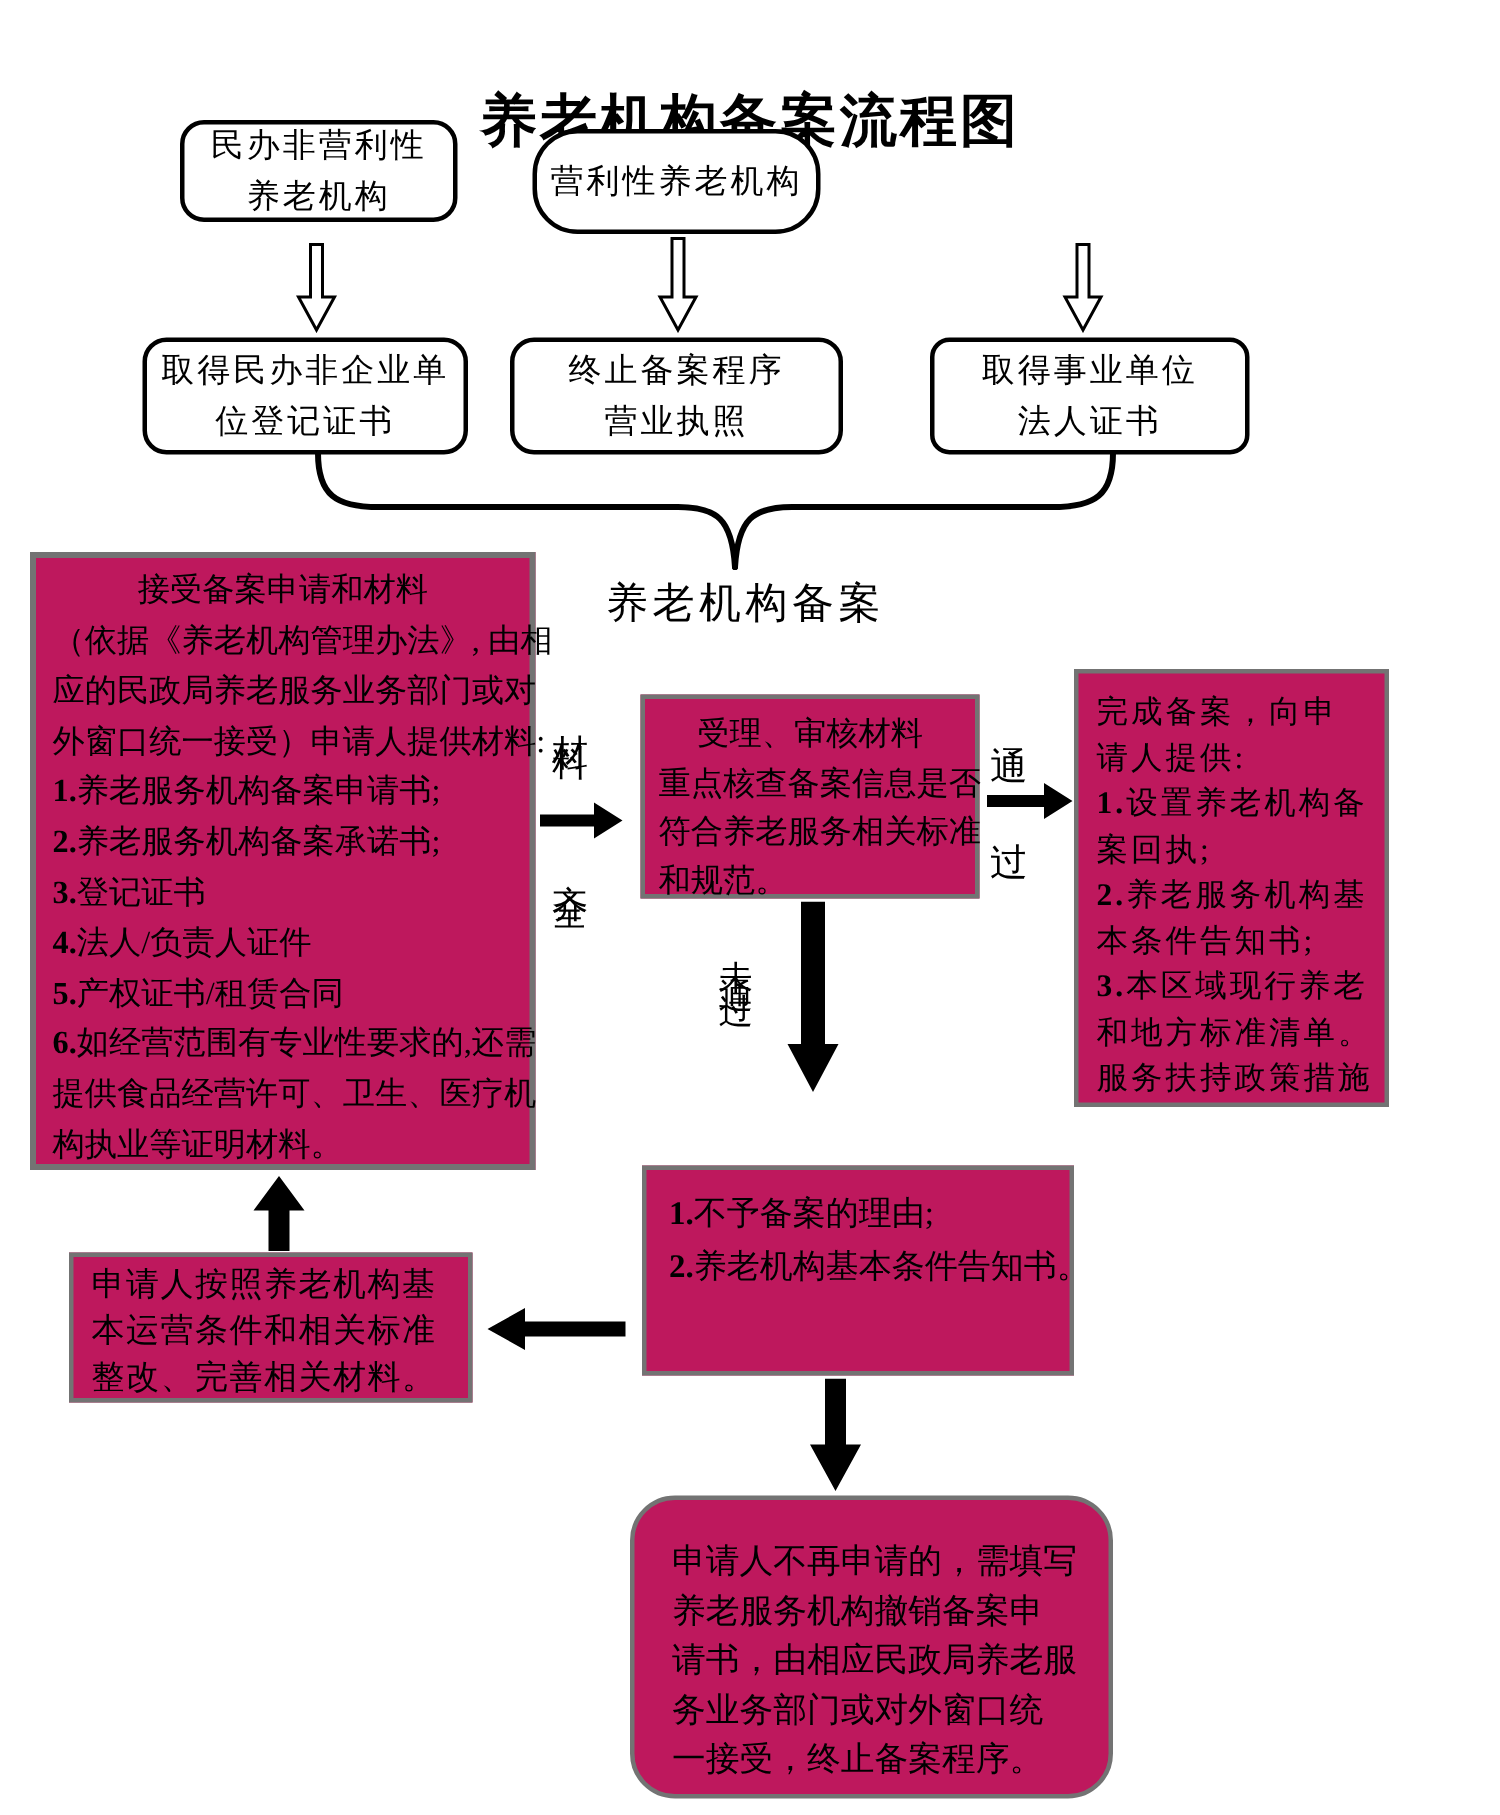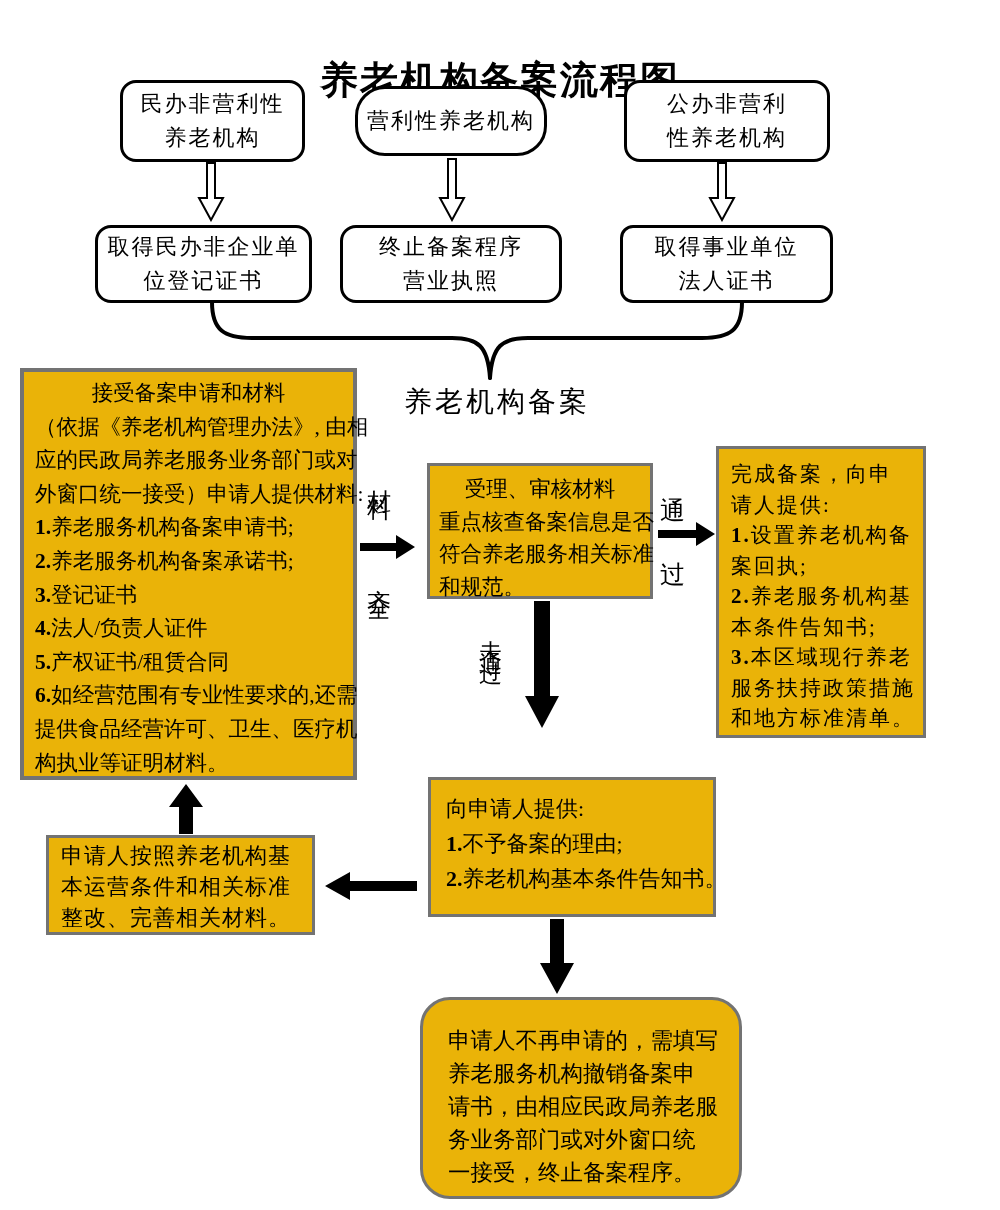--- a/index.html
+++ b/index.html
@@ -11,48 +11,44 @@
   .title{
     left:0;top:8px;width:1000px;text-align:center;
     font-size:38px;font-weight:bold;letter-spacing:2px;margin-top:47px;
   }
   .rbox{ 
     border:3px solid #000;border-radius:16px;background:#fff;
     display:flex;flex-direction:column;justify-content:center;align-items:center;
     font-size:22px;line-height:34px;text-align:center;letter-spacing:2px;box-sizing:border-box;
   }
   .sbox{ 
-    border:1px solid #737373;background:#eab308;box-sizing:border-box;
+    border:1px solid #737373;background:#be185d;box-sizing:border-box;
   }
   .sbox .bx-title{text-align:center;}
   .lines div{white-space:nowrap;}
   .lines b{font-weight:bold;}
   .vtext{
     writing-mode:vertical-rl;text-orientation:upright;
     font-size:24px;letter-spacing:7px;line-height:26px;
   }
   svg{display:block;}
 </style>
 </head>
 <body>
 
 <div id="canvas">
 
   <div class="abs title">养老机构备案流程图</div>
 
-  <div class="abs rbox lines" style="left:120px;top:80px;width:185px;height:82px;">
+  <div class="abs rbox lines" style="left:120px;top:80px;width:185px;height:68px;">
       <div>民办非营利性</div>
       <div>养老机构</div>
     </div>
   <div class="abs rbox lines" style="left:355px;top:86px;width:192px;height:70px;border-radius:30px;">
       <div>营利性养老机构</div>
-    </div>
-  <div class="abs rbox lines" style="left:624px;top:80px;width:206px;height:82px;">
-      <div>公办非营利</div>
-      <div>性养老机构</div>
     </div>
 
   <svg class="abs" style="left:196px;top:162px;" width="30" height="60" viewBox="0 0 30 60">
     <path d="M11 1 H19 V36 H27 L15 58 L3 36 H11 Z" fill="#ffffff" stroke="#000000" stroke-width="2"></path>
   </svg>
   <svg class="abs" style="left:437px;top:158px;" width="30" height="64" viewBox="0 0 30 64">
     <path d="M11 1 H19 V40 H27 L15 62 L3 40 H11 Z" fill="#ffffff" stroke="#000000" stroke-width="2"></path>
   </svg>
   <svg class="abs" style="left:707px;top:162px;" width="30" height="60" viewBox="0 0 30 60">
     <path d="M11 1 H19 V36 H27 L15 58 L3 36 H11 Z" fill="#ffffff" stroke="#000000" stroke-width="2"></path>
@@ -117,31 +113,30 @@
   <div class="abs" style="left:660px;top:558px;font-size:25px;">过</div>
 
   <div class="abs sbox lines" style="left:716px;top:410px;width:210px;height:292px;border-width:3.5px;padding:10px 0 0 12px;font-size:21px;line-height:30.5px;letter-spacing:2px;margin-top:36px;">
       <div>完成备案，向申</div>
       <div>请人提供:</div>
       <div><b>1.</b>设置养老机构备</div>
       <div>案回执;</div>
       <div><b>2.</b>养老服务机构基</div>
       <div>本条件告知书;</div>
       <div><b>3.</b>本区域现行养老</div>
+      <div>和地方标准清单。</div>
       <div>服务扶持政策措施</div>
-      <div>和地方标准清单。</div>
     </div>
 
   <svg class="abs" style="left:524px;top:601px;" width="36" height="128" viewBox="0 0 36 128">
     <path d="M10 0 H26 V95 H35 L18 127 L1 95 H10 Z" fill="#000000"></path>
   </svg>
   <div class="abs vtext" style="left:477px;top:622px;font-size:23px;letter-spacing:11px;">未通过</div>
 
   <div class="abs sbox lines" style="left:428px;top:777px;width:288px;height:140px;border-width:3px;padding:11px 0 0 15px;font-size:22px;line-height:35px;">
-      <div>向申请人提供:</div>
       <div><b>1.</b>不予备案的理由;</div>
       <div><b>2.</b>养老机构基本条件告知书。</div>
     </div>
 
   <svg class="abs" style="left:168px;top:784px;" width="36" height="50" viewBox="0 0 36 50">
     <path d="M18 0 L35 23 H25 V50 H11 V23 H1 Z" fill="#000000"></path>
   </svg>
 
   <div class="abs sbox lines" style="left:46px;top:835px;width:269px;height:100px;border-width:3px;padding:2px 0 0 12px;font-size:22px;line-height:31px;letter-spacing:1px;">
       <div>申请人按照养老机构基</div>

